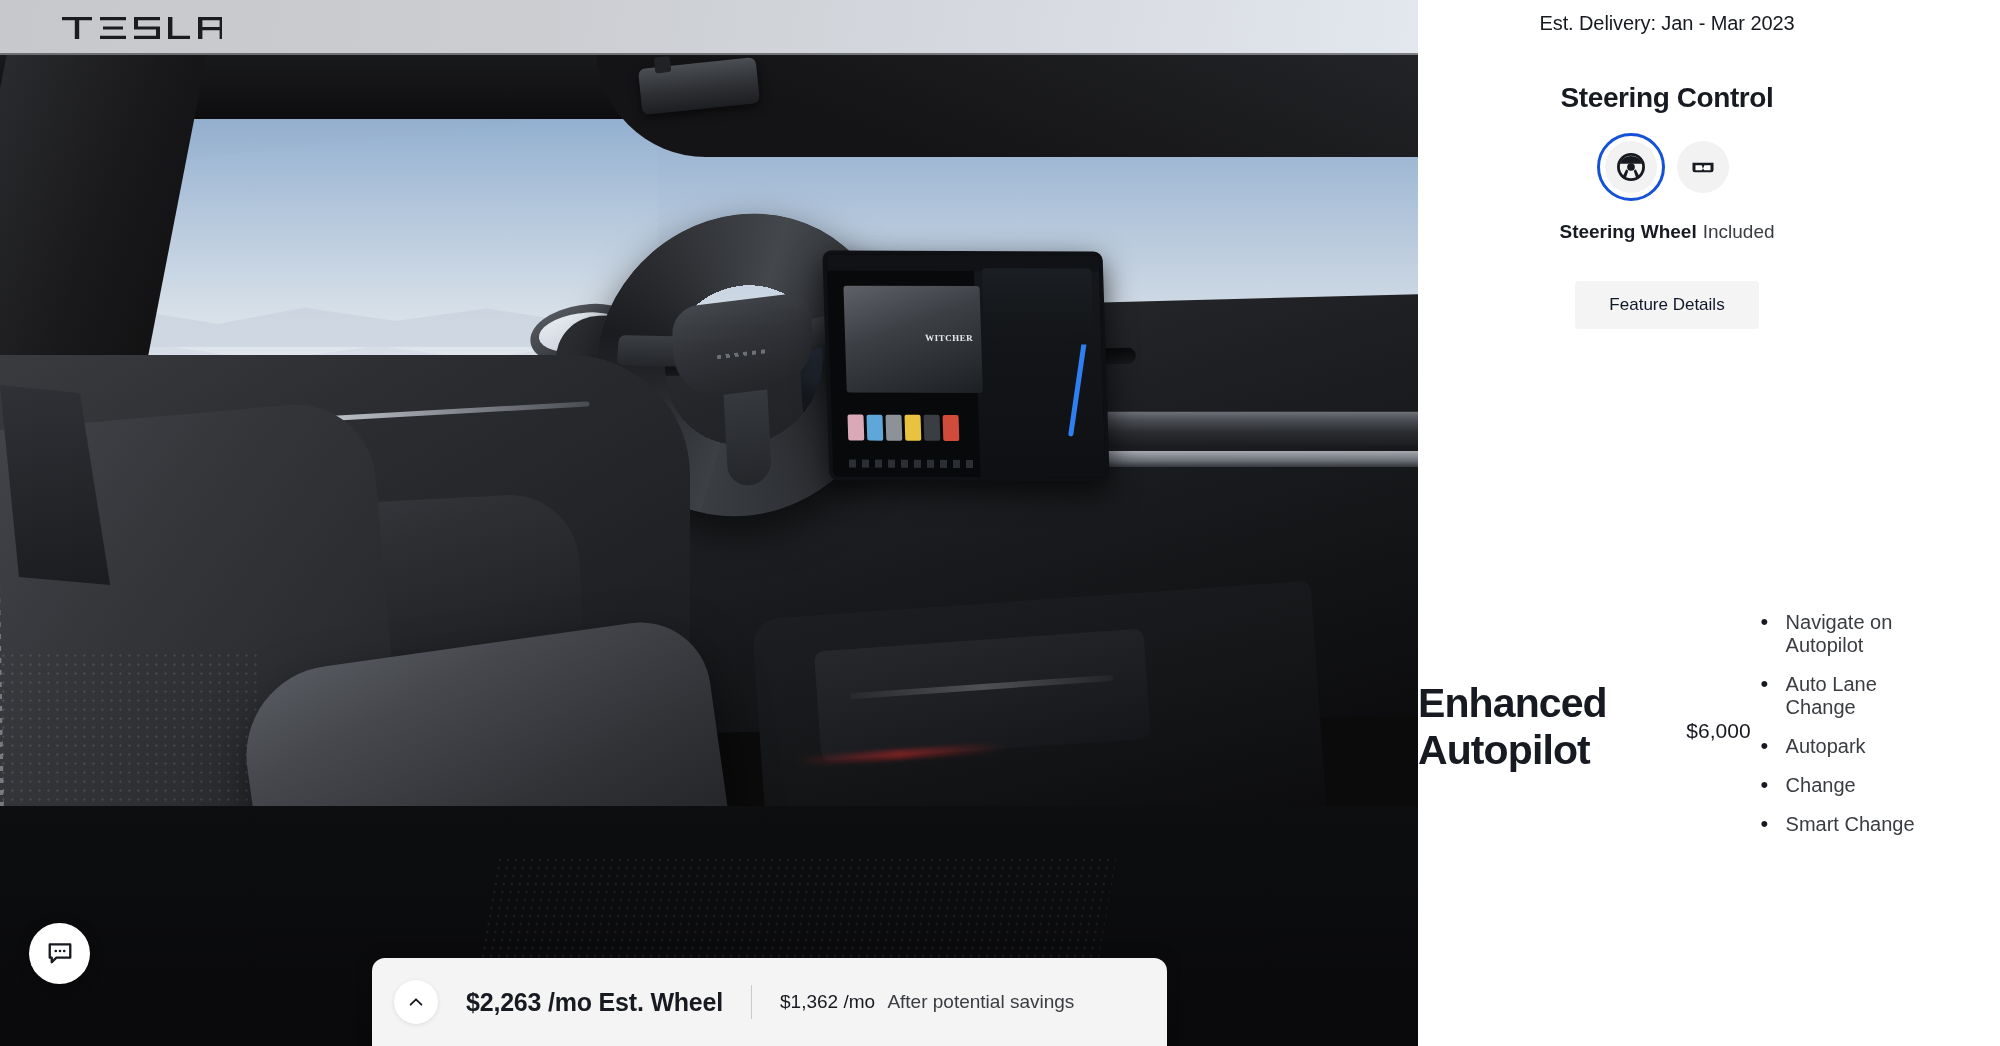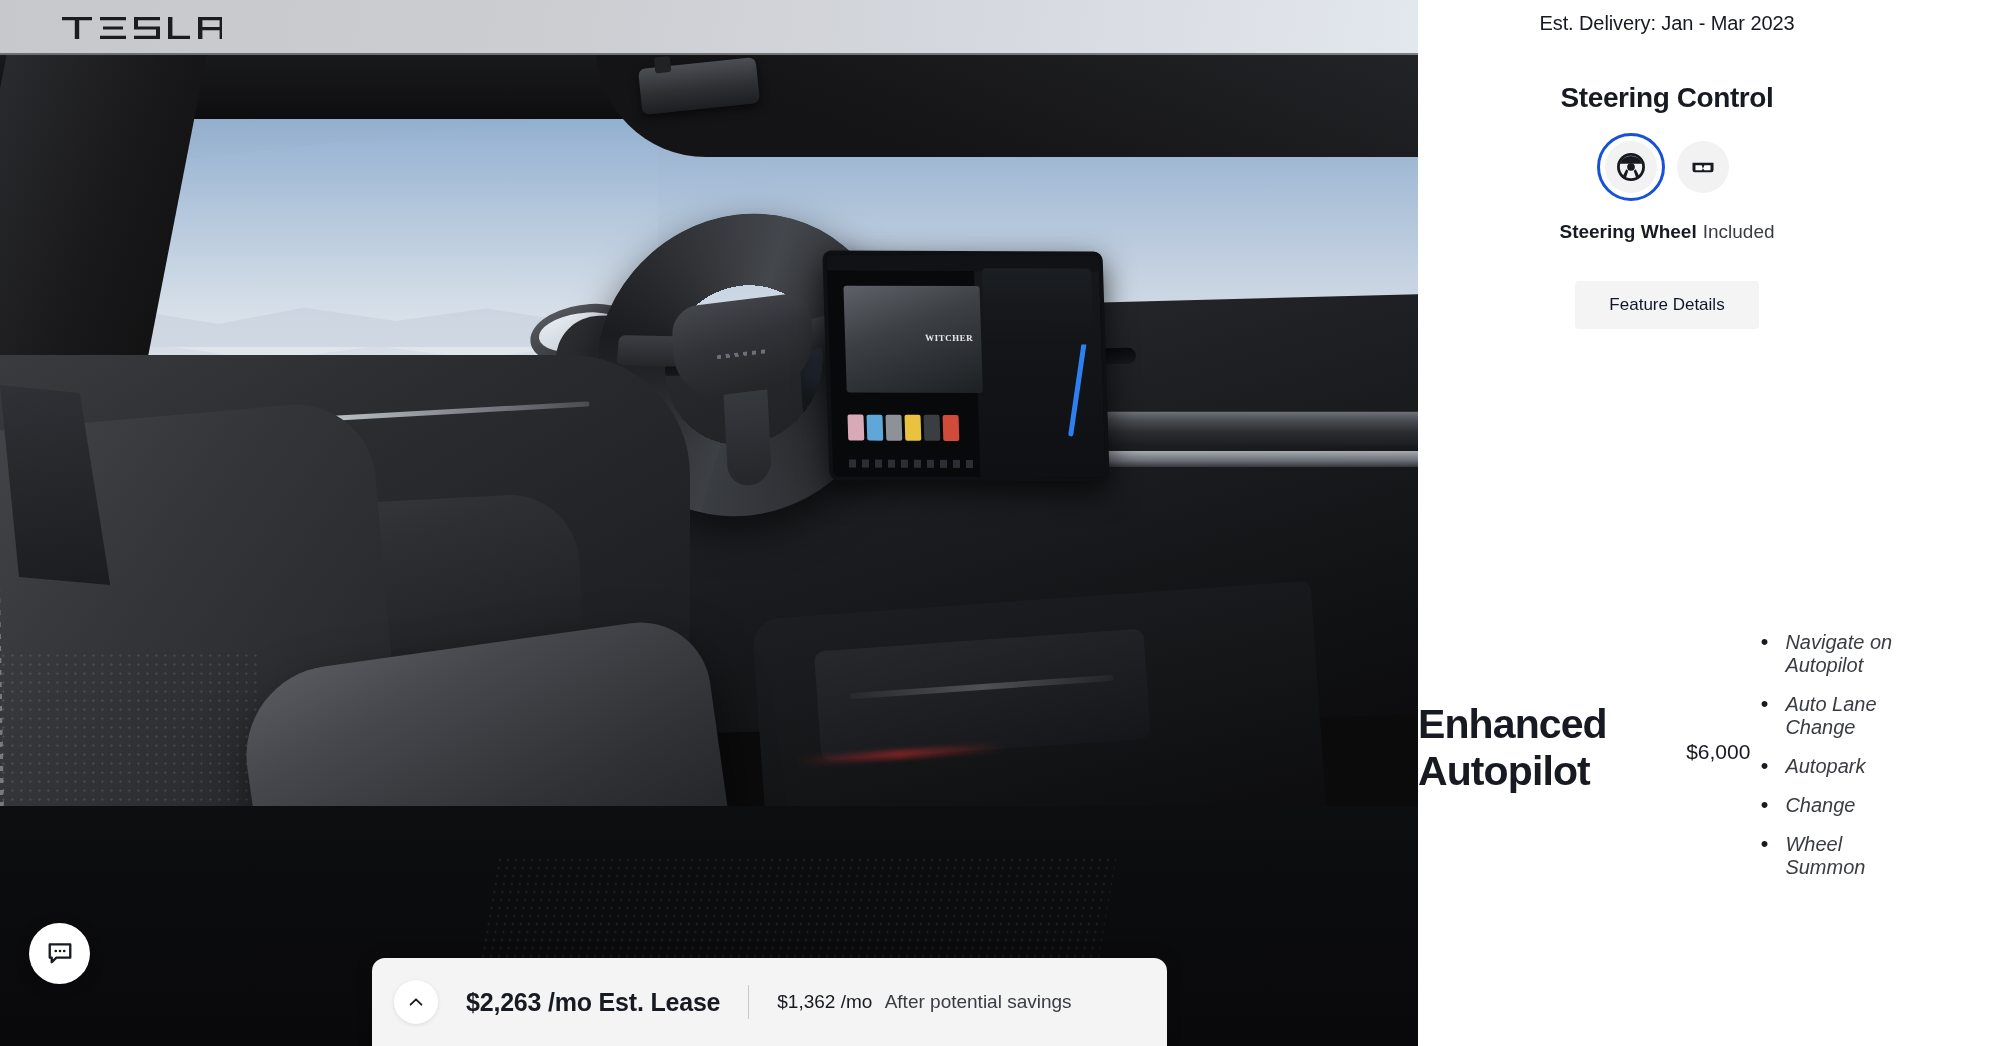--- a/index.html
+++ b/index.html
@@ -426,25 +426,24 @@
     width:100%;
     display:flex; flex-direction:row; align-items:center;
   }
   .ap-title{
     font-size:41px; font-weight:700; color:#171a20; letter-spacing:-.9px;
   }
   .ap-price{
     margin-top:8px; font-size:21px; color:#171a20;
   }
   .ap-list{
-    margin-top:30px;
+    margin-top:10px;
     list-style:none;
     align-self:center;
     margin-left:10px;
-    font-style:italic;
   }
   .ap-list li{
     position:relative;
     font-size:20px; color:#393c41;
     padding-left:25px;
     margin-bottom:16px;
     line-height:1.15;
   }
   .ap-list li:before{
     content:"•"; position:absolute; left:0; top:-2px;
@@ -565,21 +564,21 @@
     </div>
 
     <div class="pricebar">
       <div class="collapse-btn">
         <svg width="20" height="20" viewBox="0 0 24 24" aria-hidden="true">
           <path d="M5.5 15.2L12 8.8l6.5 6.4" fill="none" stroke="#171a20" stroke-width="2.2" stroke-linecap="round" stroke-linejoin="round"></path>
         </svg>
       </div>
       <div class="price-main">
         <span>$2,263 /mo</span>
-        <span>Est. Lease</span>
+        <span>Est. Wheel</span>
       </div>
       <div class="price-div"></div>
       <div class="price-sec">
         <span class="amt">$1,362 /mo</span>
         <span class="lbl">After potential savings</span>
       </div>
     </div>
   </div>
 
   <div class="panel">
@@ -614,17 +613,17 @@
     <button class="feature-btn">Feature Details</button>
 
     <div class="autopilot">
       <div class="ap-title">Enhanced Autopilot</div>
       <div class="ap-price">$6,000</div>
       <ul class="ap-list">
         <li>Navigate on Autopilot</li>
         <li>Auto Lane Change</li>
         <li>Autopark</li>
         <li>Change</li>
-        <li>Wheel Summon</li>
+        <li>Smart Change</li>
       </ul>
     </div>
   </div>
 </div>
 
 </body></html>

